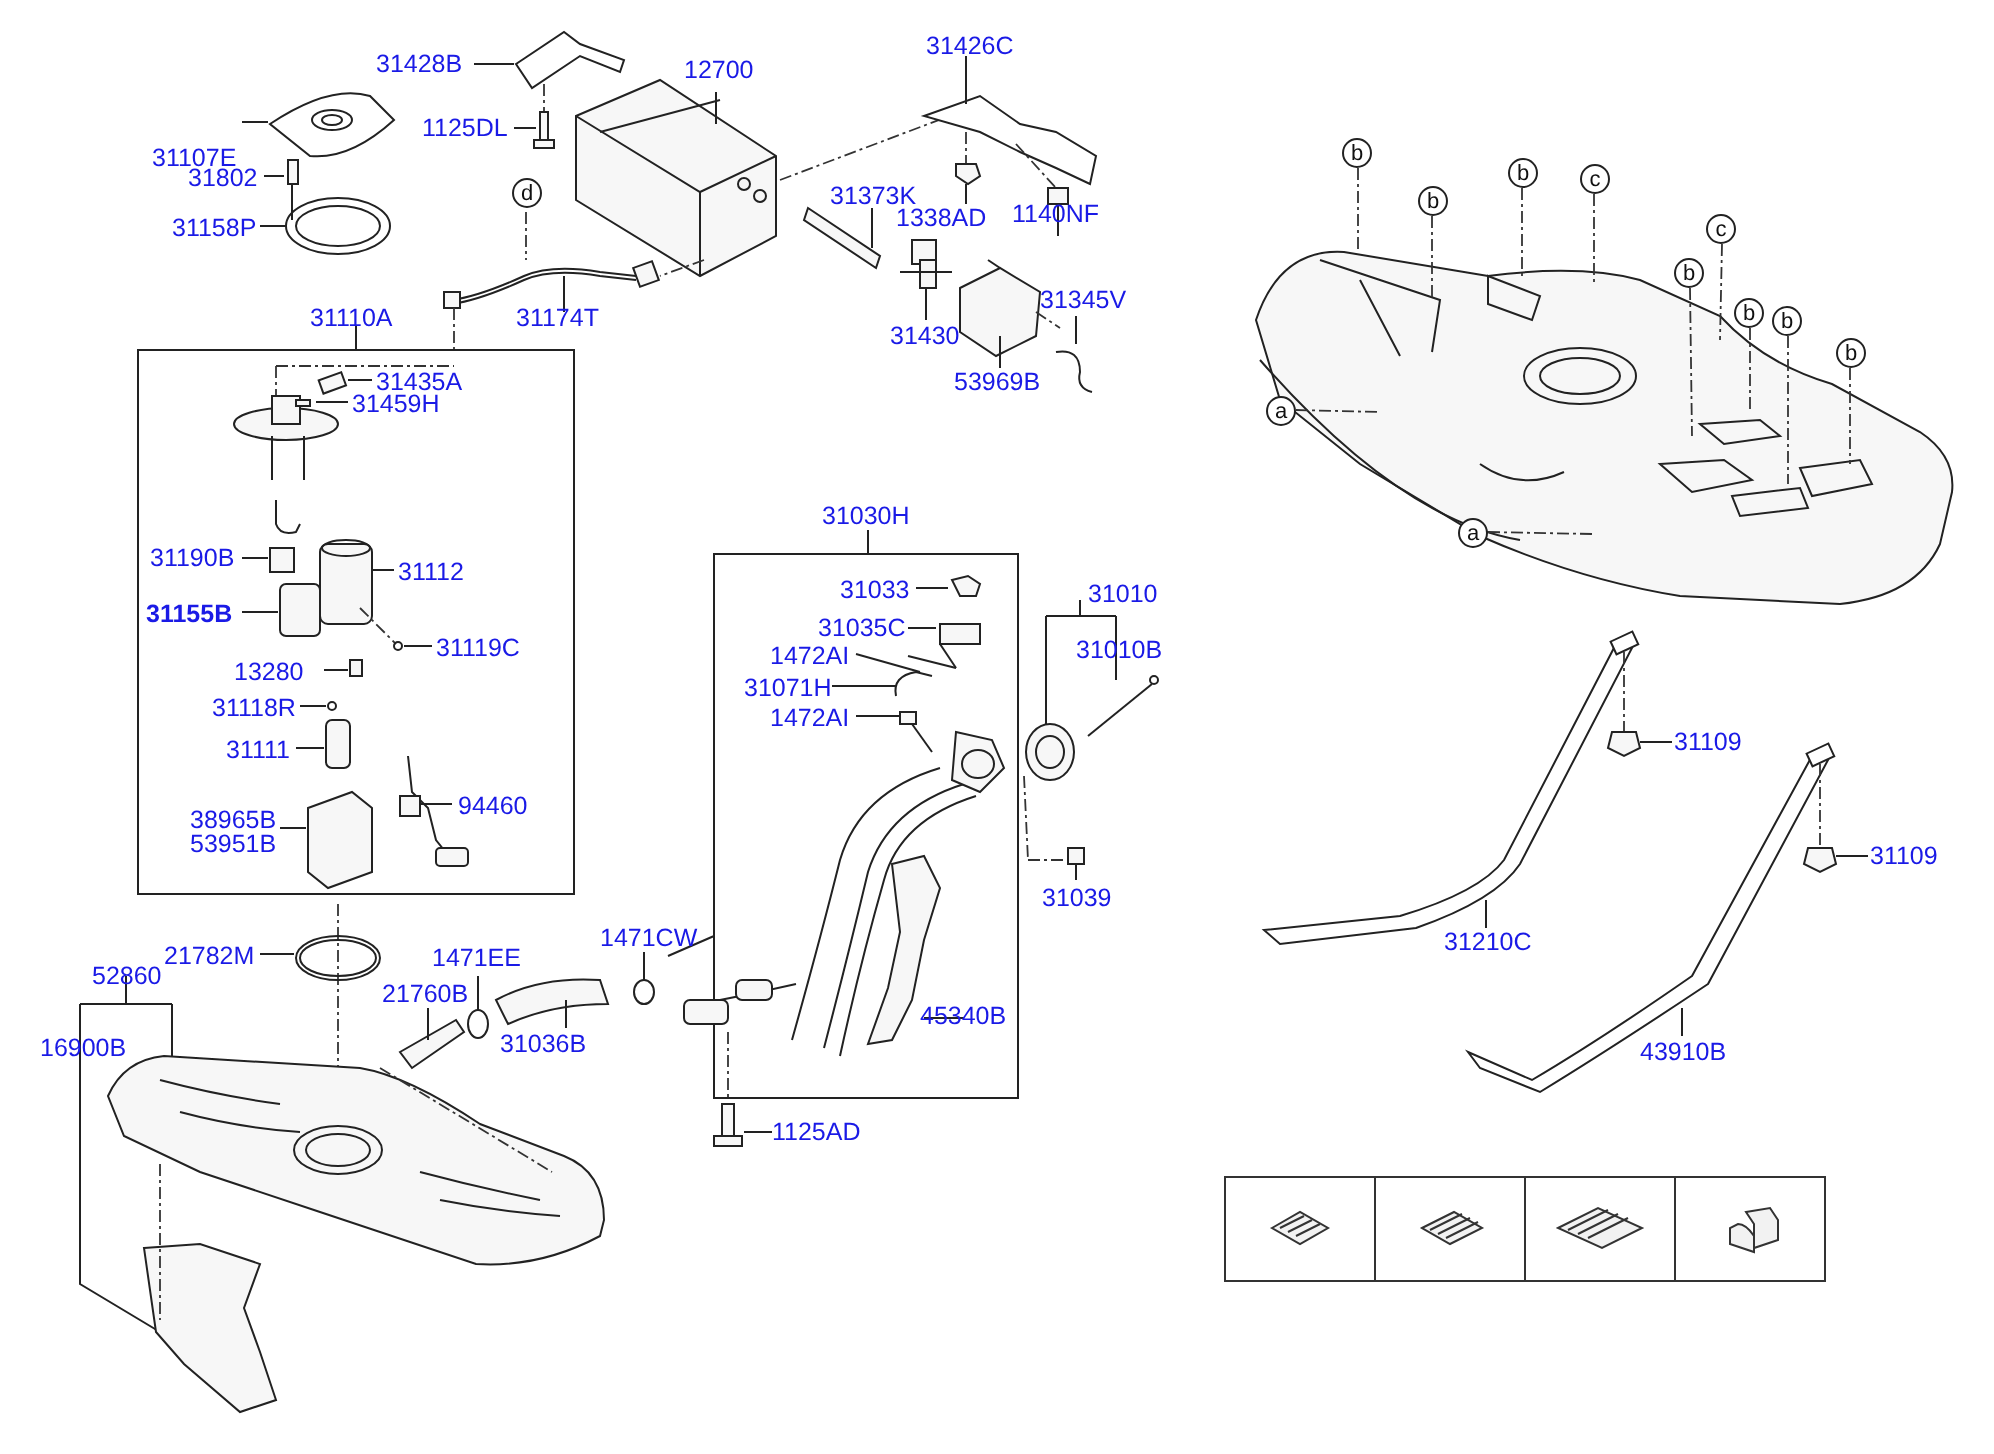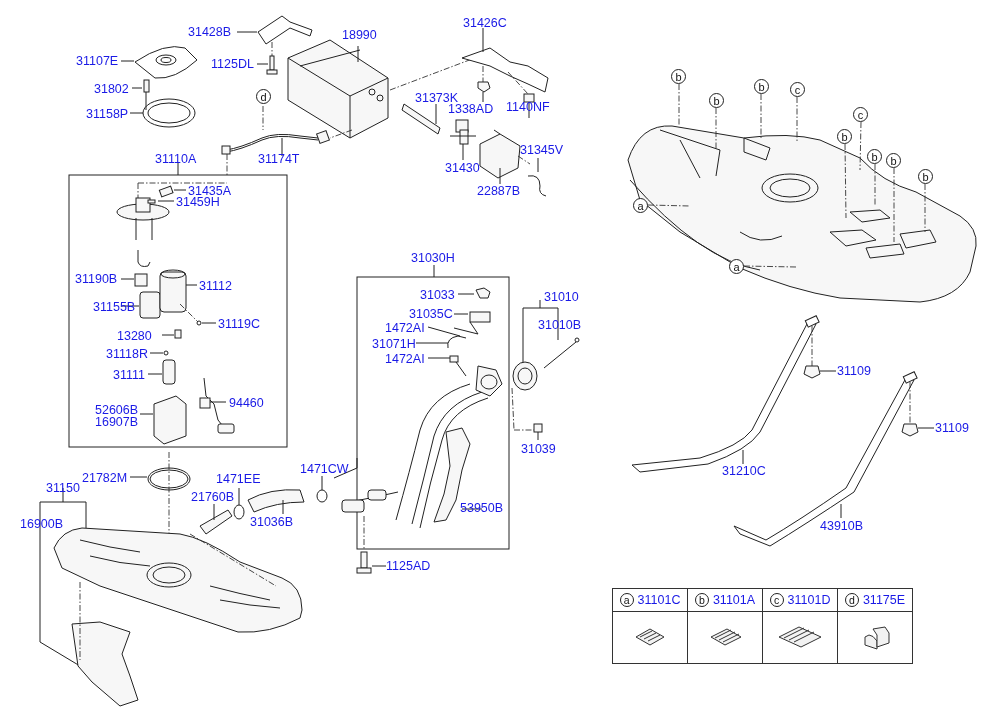--- a/index.html
+++ b/index.html
@@ -1,19 +1,19 @@
 <!DOCTYPE html>
 <html><head>
 <meta charset="utf-8">
 <style>
   html, body { margin:0; padding:0; background:#ffffff; }
   body { width:997px; height:727px; position:relative; overflow:hidden; font-family:"Liberation Sans", sans-serif; }
   #diagram { position:absolute; left:0; top:0; width:997px; height:727px; }
   .lbl { position:absolute; color:#1a1ae6; font-size:12.5px; line-height:14px; white-space:nowrap; cursor:pointer; }
-  .lbl.bold { font-weight:normal;margin-left:20px; }
+  .lbl.bold { font-weight:bold; }
   .ref { position:absolute; width:15px; height:15px; border:1px solid #222; border-radius:50%; font-size:11px; line-height:14px; text-align:center; color:#111; background:#fff; box-sizing:border-box; }
   .legend { position:absolute; left:612px; top:588px; border-collapse:collapse; }
   .legend td { border:1px solid #333; width:74px; padding:0; text-align:center; font-size:12.5px; color:#1a1ae6; }
   .legend tr.hdr td { height:22px; }
   .legend tr.pic td { height:51px; }
   .legend .cir { display:inline-block; width:14px; height:14px; border:1px solid #222; border-radius:50%; font-size:10.5px; line-height:13px; color:#111; margin-right:4px; vertical-align:middle; box-sizing:border-box; }
   svg .ln { stroke:#222; stroke-width:1; fill:none; }
   svg .dd { stroke:#333; stroke-width:0.9; fill:none; stroke-dasharray:6 2 1.5 2; }
   svg .part { stroke:#222; stroke-width:1; fill:#f7f7f7; }
   svg .partw { stroke:#222; stroke-width:1; fill:#fff; }
@@ -262,65 +262,65 @@
     <path class="ln" d="M734 526 L766 540 Q800 520 846 488 L906 378 L914 380 L854 492 Q806 524 770 546 L740 534 Z"></path>
     <rect class="partw" x="904" y="374" width="12" height="7" transform="rotate(-25 910 377)"></rect>
   </g>
   <line class="dd" x1="910" y1="382" x2="910" y2="424"></line>
   <polygon class="part" points="904,424 916,424 918,432 910,436 902,432"></polygon>
   <line class="ln" x1="918" y1="428" x2="934" y2="428"></line>
   <line class="ln" x1="841" y1="504" x2="841" y2="518"></line>
 </svg>
 
 <span class="lbl" style="left:188px;top:25px">31428B</span>
-<span class="lbl" style="left:342px;top:28px">18990</span>
+<span class="lbl" style="left:342px;top:28px">12700</span>
 <span class="lbl" style="left:463px;top:16px">31426C</span>
-<span class="lbl" style="left:76px;top:54px">31107E</span>
+<span class="lbl" style="left:76px;top:72px">31107E</span>
 <span class="lbl" style="left:211px;top:57px">1125DL</span>
 <span class="lbl" style="left:94px;top:82px">31802</span>
 <span class="lbl" style="left:86px;top:107px">31158P</span>
 <span class="lbl" style="left:415px;top:91px">31373K</span>
 <span class="lbl" style="left:448px;top:102px">1338AD</span>
 <span class="lbl" style="left:506px;top:100px">1140NF</span>
 <span class="lbl" style="left:258px;top:152px">31174T</span>
 <span class="lbl" style="left:155px;top:152px">31110A</span>
 <span class="lbl" style="left:445px;top:161px">31430</span>
 <span class="lbl" style="left:520px;top:143px">31345V</span>
-<span class="lbl" style="left:477px;top:184px">22887B</span>
+<span class="lbl" style="left:477px;top:184px">53969B</span>
 <span class="lbl" style="left:188px;top:184px">31435A</span>
 <span class="lbl" style="left:176px;top:195px">31459H</span>
 <span class="lbl" style="left:75px;top:272px">31190B</span>
 <span class="lbl" style="left:199px;top:279px">31112</span>
 <span class="lbl bold" style="left:73px;top:300px">31155B</span>
 <span class="lbl" style="left:218px;top:317px">31119C</span>
 <span class="lbl" style="left:117px;top:329px">13280</span>
 <span class="lbl" style="left:106px;top:347px">31118R</span>
 <span class="lbl" style="left:113px;top:368px">31111</span>
-<span class="lbl" style="left:95px;top:403px">52606B</span>
-<span class="lbl" style="left:95px;top:415px">16907B</span>
+<span class="lbl" style="left:95px;top:403px">38965B</span>
+<span class="lbl" style="left:95px;top:415px">53951B</span>
 <span class="lbl" style="left:229px;top:396px">94460</span>
 
 <span class="lbl" style="left:411px;top:251px">31030H</span>
 <span class="lbl" style="left:420px;top:288px">31033</span>
 <span class="lbl" style="left:409px;top:307px">31035C</span>
 <span class="lbl" style="left:385px;top:321px">1472AI</span>
 <span class="lbl" style="left:372px;top:337px">31071H</span>
 <span class="lbl" style="left:385px;top:352px">1472AI</span>
 <span class="lbl" style="left:544px;top:290px">31010</span>
 <span class="lbl" style="left:538px;top:318px">31010B</span>
 <span class="lbl" style="left:521px;top:442px">31039</span>
 
 <span class="lbl" style="left:82px;top:471px">21782M</span>
-<span class="lbl" style="left:46px;top:481px">31150</span>
+<span class="lbl" style="left:46px;top:481px">52860</span>
 <span class="lbl" style="left:20px;top:517px">16900B</span>
 <span class="lbl" style="left:216px;top:472px">1471EE</span>
 <span class="lbl" style="left:191px;top:490px">21760B</span>
 <span class="lbl" style="left:300px;top:462px">1471CW</span>
 <span class="lbl" style="left:250px;top:515px">31036B</span>
-<span class="lbl" style="left:460px;top:501px">53950B</span>
+<span class="lbl" style="left:460px;top:501px">45340B</span>
 <span class="lbl" style="left:386px;top:559px">1125AD</span>
 
 <span class="lbl" style="left:837px;top:364px">31109</span>
 <span class="lbl" style="left:935px;top:421px">31109</span>
 <span class="lbl" style="left:722px;top:464px">31210C</span>
 <span class="lbl" style="left:820px;top:519px">43910B</span>
 
 <span class="ref" style="left:256px;top:89px">d</span>
 <span class="ref" style="left:671px;top:69px">b</span>
 <span class="ref" style="left:709px;top:93px">b</span>
@@ -329,26 +329,20 @@
 <span class="ref" style="left:853px;top:107px">c</span>
 <span class="ref" style="left:837px;top:129px">b</span>
 <span class="ref" style="left:867px;top:149px">b</span>
 <span class="ref" style="left:886px;top:153px">b</span>
 <span class="ref" style="left:918px;top:169px">b</span>
 <span class="ref" style="left:633px;top:198px">a</span>
 <span class="ref" style="left:729px;top:259px">a</span>
 
 <table class="legend">
   <tbody>
-        <tr class="hdr">
-    <td><span class="cir">a</span><span>31101C</span></td>
-    <td><span class="cir">b</span><span>31101A</span></td>
-    <td><span class="cir">c</span><span>31101D</span></td>
-    <td><span class="cir">d</span><span>31175E</span></td>
-  </tr>
   <tr class="pic">
     <td>
       <svg width="40" height="26">
               <path d="M6 14 L20 6 L34 14 L20 22 Z" fill="#f2f2f2" stroke="#333"></path>
               <path d="M10 14 L22 8 M14 16 L26 10 M18 18 L30 12" stroke="#333" fill="none"></path>
             </svg>
     </td>
     <td>
       <svg width="40" height="26">
               <path d="M6 14 L22 6 L36 14 L20 22 Z" fill="#f2f2f2" stroke="#333"></path>

